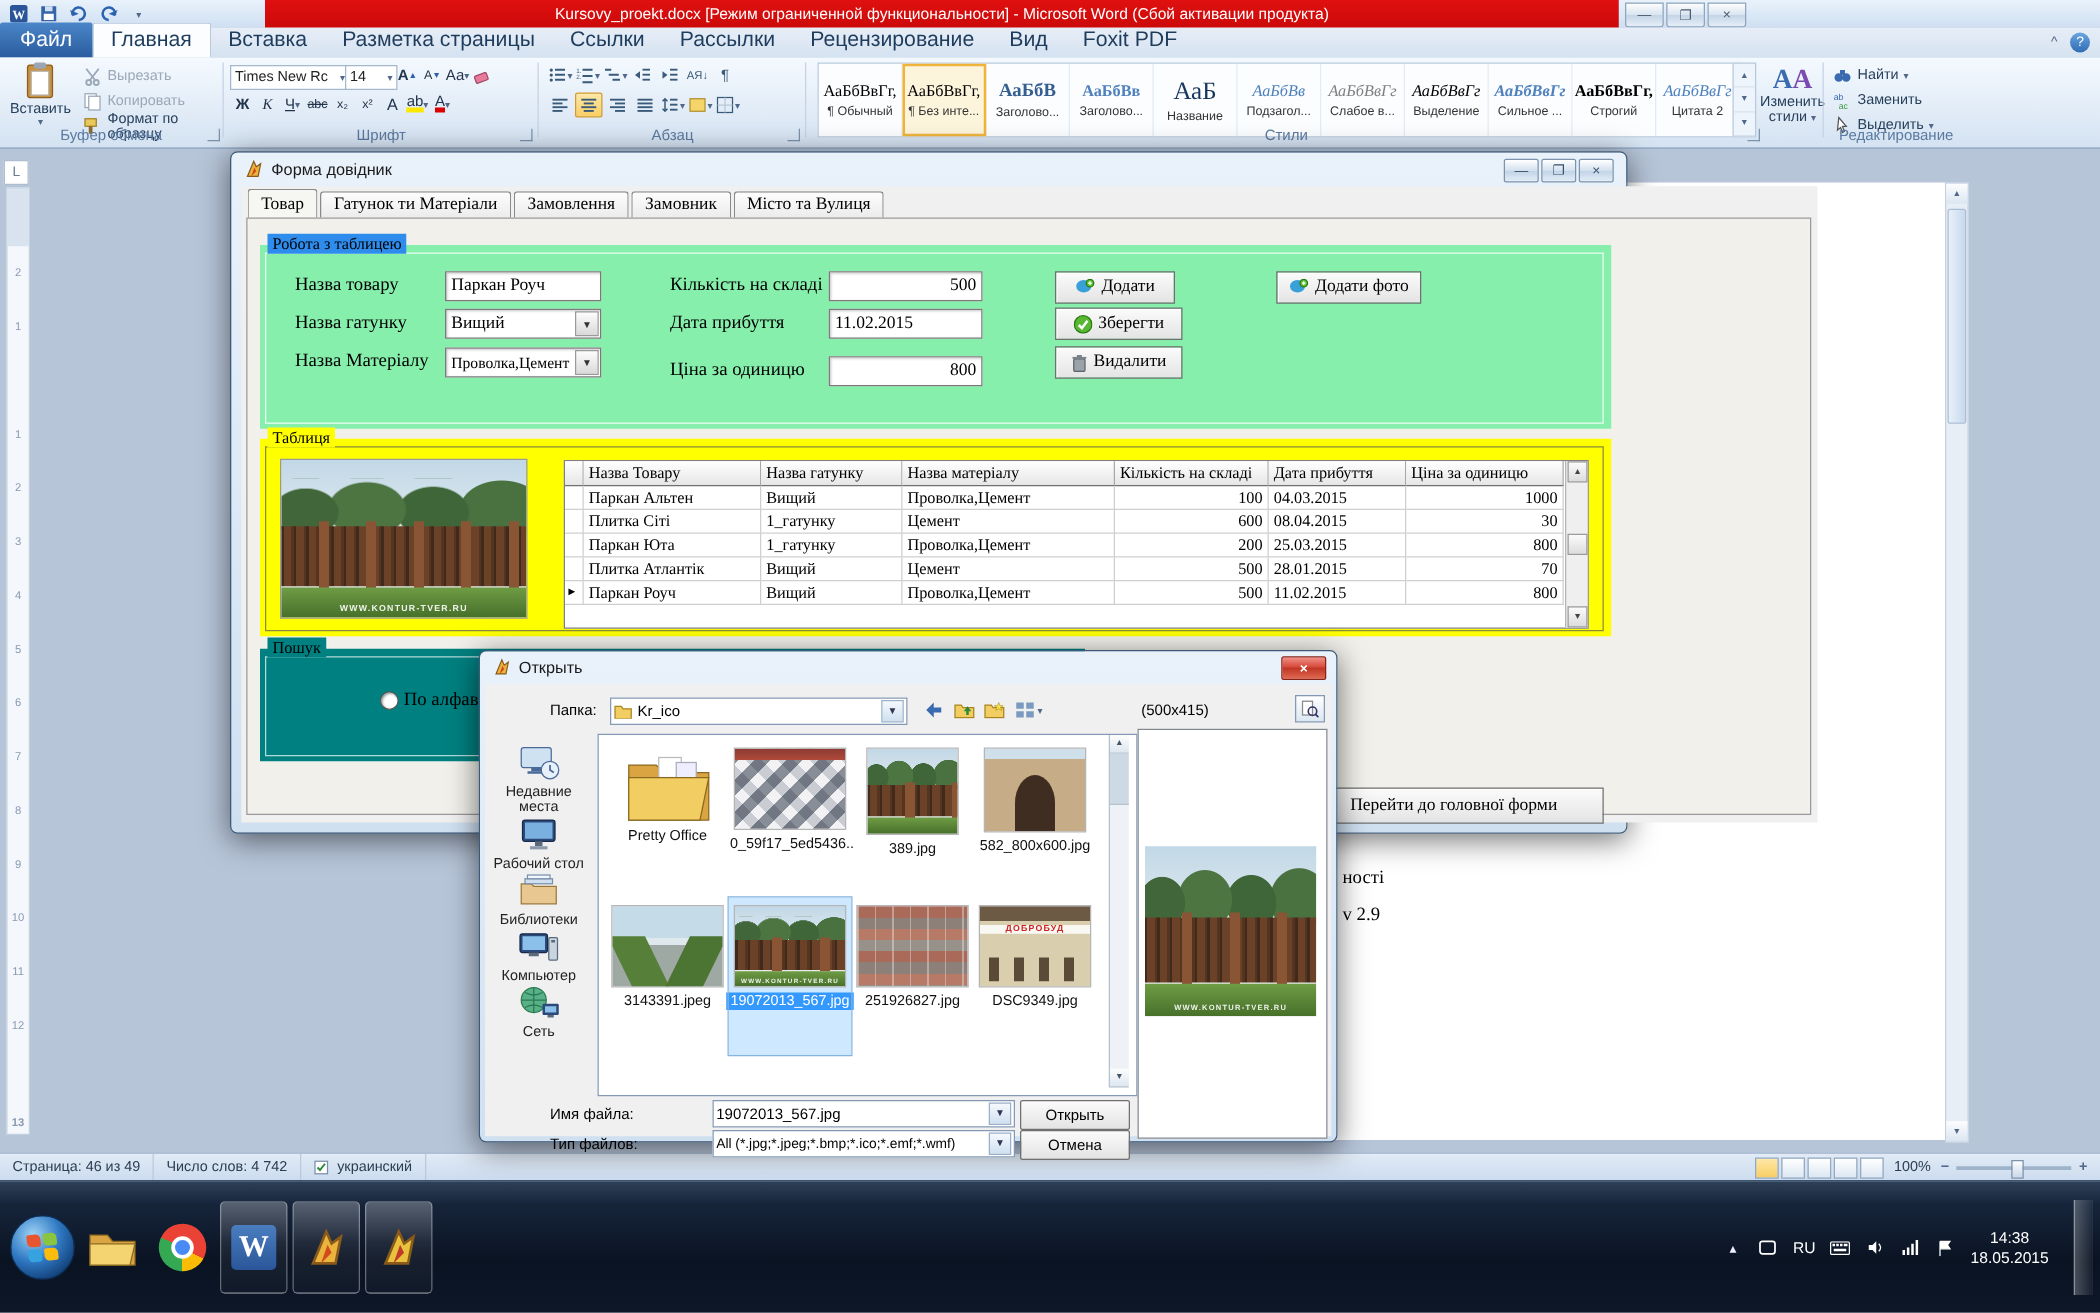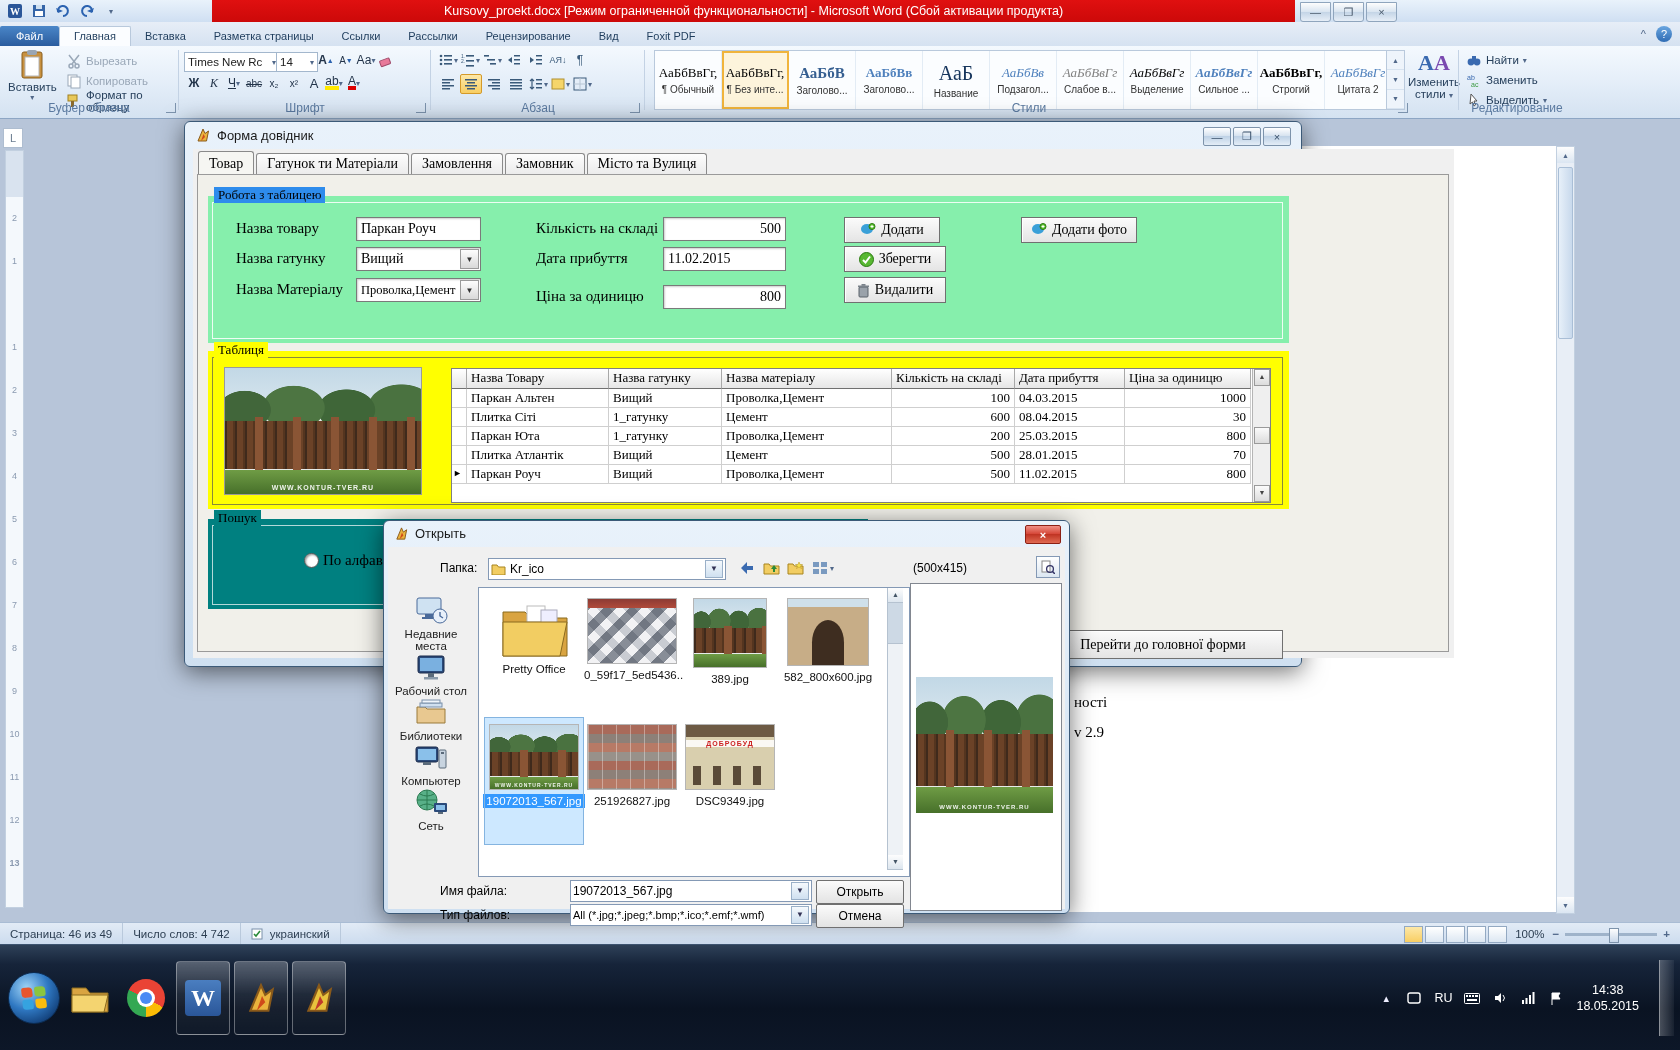--- a/index.html
+++ b/index.html
@@ -6,21 +6,21 @@
   body{width:1680px;height:1050px;background:#000;font-family:"Liberation Sans",sans-serif}
   #screen{position:relative;width:1680px;height:1050px;overflow:hidden;background:#b7c5d9}
   .a{position:absolute}
   
   .titlebar{left:0;top:0;width:1680px;height:22px;background:linear-gradient(#e9f2fb,#cfdff2);border-bottom:1px solid #b6c8dd}
   .redband{left:212px;top:0;width:1083px;height:31px;background:linear-gradient(#e01010,#c40606);color:#fff;font-size:12.5px;text-align:center;line-height:22px;white-space:nowrap;overflow:hidden}
   .qat{left:0;top:0;height:22px;display:flex;align-items:center;gap:6px;padding-left:6px}
   .qbtn{width:18px;height:18px;display:flex;align-items:center;justify-content:center}
   .winbtn{width:29px;height:18px;border:1px solid #8fa5bd;border-radius:0 0 3px 3px;background:linear-gradient(#fdfdfd,#d8e4f0 50%,#c3d4e6 50%,#e6eef7);display:flex;align-items:center;justify-content:center;font-size:11px;color:#4a5a6c}
   .tabrow{left:0;top:22px;width:1680px;height:24px;background:linear-gradient(#e7eef7,#d5e2f1);display:flex;align-items:flex-end}
-  .wtab{padding:3px 14px 4px;font-size:11px;color:#1e3c5c}
+  .wtab{padding:3px 14px 4px;font-size:17px;color:#1e3c5c}
   .wtab.file{background:linear-gradient(#4a86c8,#2a5c9e);color:#fff;border-radius:2px 2px 0 0;margin-left:0;padding:4px 16px}
   .wtab.on{background:#fbfdff;border:1px solid #b9c9dc;border-bottom:none;border-radius:2px 2px 0 0;color:#1e3c5c}
   .ribbon{left:0;top:46px;width:1680px;height:72px;background:linear-gradient(#f4f9fe,#e3edf8 55%,#d4e2f1);border-bottom:1px solid #8da6c4}
   .rgroup{position:absolute;top:0;height:70px}
   .rsep{position:absolute;top:4px;width:1px;height:60px;background:#c3d2e4}
   .glabel{position:absolute;bottom:1px;left:0;width:100%;text-align:center;font-size:12px;color:#5b7aa0;white-space:nowrap}
   .launch{position:absolute;bottom:3px;right:2px;width:9px;height:9px;border-right:1px solid #7c93ad;border-bottom:1px solid #7c93ad}
   .bigbtn{display:flex;flex-direction:column;align-items:center;font-size:11.5px;color:#27405c}
   .smallrow{display:flex;align-items:center;gap:4px;font-size:11.5px;color:#27405c;height:20px}
   .gray{color:#9aa8b8}
@@ -518,21 +518,21 @@
         <span class="rnum" style="top: 277px;">3</span>
         <span class="rnum" style="top: 320px;">4</span>
         <span class="rnum" style="top: 363px;">5</span>
         <span class="rnum" style="top: 406px;">6</span>
         <span class="rnum" style="top: 449px;">7</span>
         <span class="rnum" style="top: 492px;">8</span>
         <span class="rnum" style="top: 535px;">9</span>
         <span class="rnum" style="top: 578px;">10</span>
         <span class="rnum" style="top: 621px;">11</span>
         <span class="rnum" style="top: 664px;">12</span>
-        <span class="rnum" style="top: 707px; font-weight: bold;">13</span>
+        <span class="rnum" style="top: 742px; font-weight: bold;">13</span>
       </div>
 
     <div class="a vsb">
       <div class="ar" style="top:0">▲</div>
       <div class="th"></div>
       <div class="ar" style="bottom:0">▼</div>
     </div>
 
     <div class="a status">
       <div class="stitem">
@@ -866,20 +866,24 @@
               <i class="sl"></i>
               <i class="pl"></i>
               <i class="gr"></i>
             </div>
           <span class="nm">389.jpg</span>
         </div>
         <div class="fitem">
           <div class="th archb" style="width:80px;height:66px"></div>
           <span class="nm">582_800x600.jpg</span>
         </div>
+        <div class="fitem">
+          <div class="th street"></div>
+          <span class="nm">3143391.jpeg</span>
+        </div>
         <div class="fitem sel">
           <div class="th fence">
               <i class="tr"></i>
               <i class="sl"></i>
               <i class="pl"></i>
               <i class="gr"></i>
               <b class="wm" style="font-size:5px">WWW.KONTUR-TVER.RU</b>
             </div>
           <span class="nm" style="background:#3399ff;color:#fff">19072013_567.jpg</span>
         </div>

